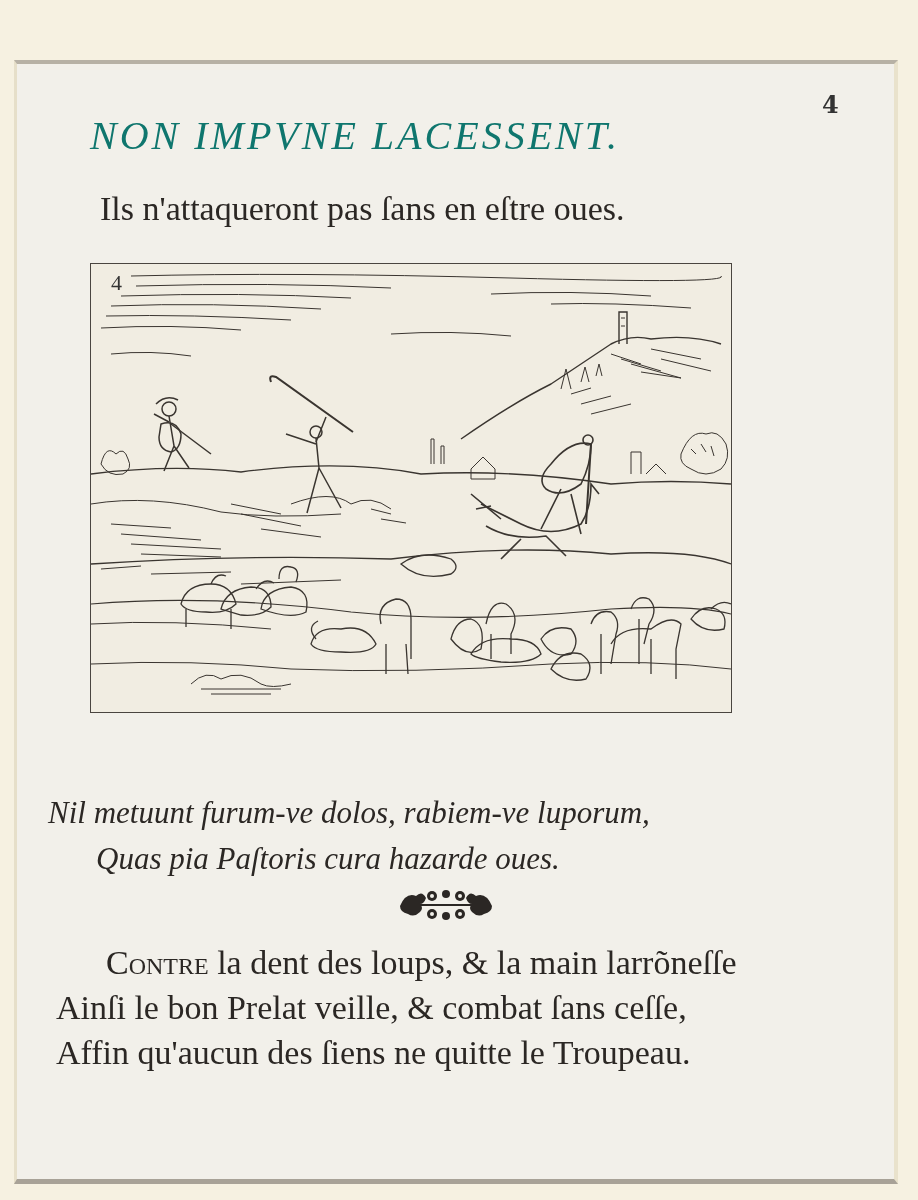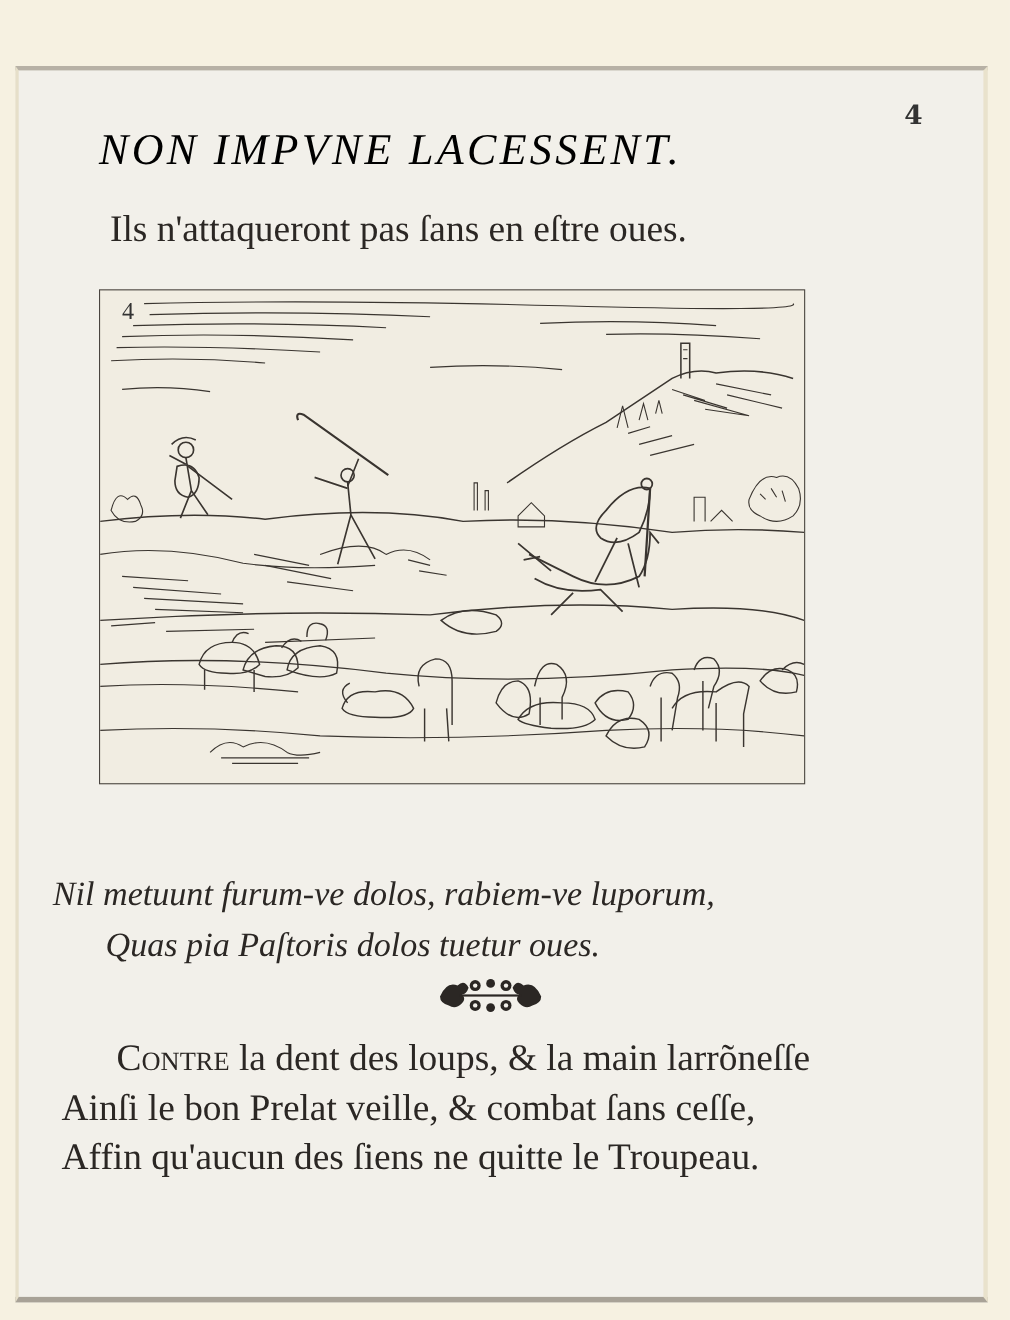--- a/index.html
+++ b/index.html
@@ -24,21 +24,21 @@
     box-sizing: border-box;
   }
   .page-number {
     position: absolute; left: 822px; top: 90px;
     font-family: "DejaVu Serif", serif; font-weight: bold; font-size: 24px;
     color: #333;
   }
   .motto {
     position: absolute; left: 90px; top: 112px; width: 720px;
     font-family: "Liberation Serif", serif; font-style: italic;
-    font-size: 40px; letter-spacing: 3px; color: #000000;
+    font-size: 40px; letter-spacing: 3px; color: #0f766e;
     white-space: nowrap;
   }
   .translation {
     position: absolute; left: 100px; top: 190px;
     font-family: "Liberation Serif", serif; font-size: 34px; color: #2b2724;
     white-space: nowrap;
   }
   .plate {
     position: absolute; left: 90px; top: 263px; width: 642px; height: 450px;
     border: 1.5px solid #4a4540;
@@ -178,21 +178,21 @@
         <path d="M520 380 q10 -18 40 -15 q20 -15 30 -5 l-5 25 l0 30 M560 375 l0 35"></path>
         <path d="M600 355 q10 -15 25 -10 q12 5 8 20 q-20 5 -33 -10z"></path>
         <path d="M620 345 q10 -10 20 -5"></path>
       </g>
     </g>
   </svg>
 </div>
 
 <div class="latin">
   <span class="l1">Nil metuunt furum-ve dolos, rabiem-ve luporum,</span>
-  <span class="l2">Quas pia Paſtoris dolos tuetur oues.</span>
+  <span class="l2">Quas pia Paſtoris cura hazarde oues.</span>
 </div>
 
 <svg class="ornament" viewBox="0 0 96 42">
   <g fill="#2b2724">
     <path d="M2 22 q6 -14 16 -10 q6 -6 10 2 q-2 6 -6 6 q4 4 0 8 q-6 6 -12 2 q-8 -2 -8 -8z"></path>
     <path d="M94 22 q-6 -14 -16 -10 q-6 -6 -10 2 q2 6 6 6 q-4 4 0 8 q6 6 12 2 q8 -2 8 -8z"></path>
     <rect x="20" y="20" width="56" height="2"></rect>
     <circle cx="34" cy="12" r="5"></circle>
     <circle cx="34" cy="30" r="5"></circle>
     <circle cx="62" cy="12" r="5"></circle>

